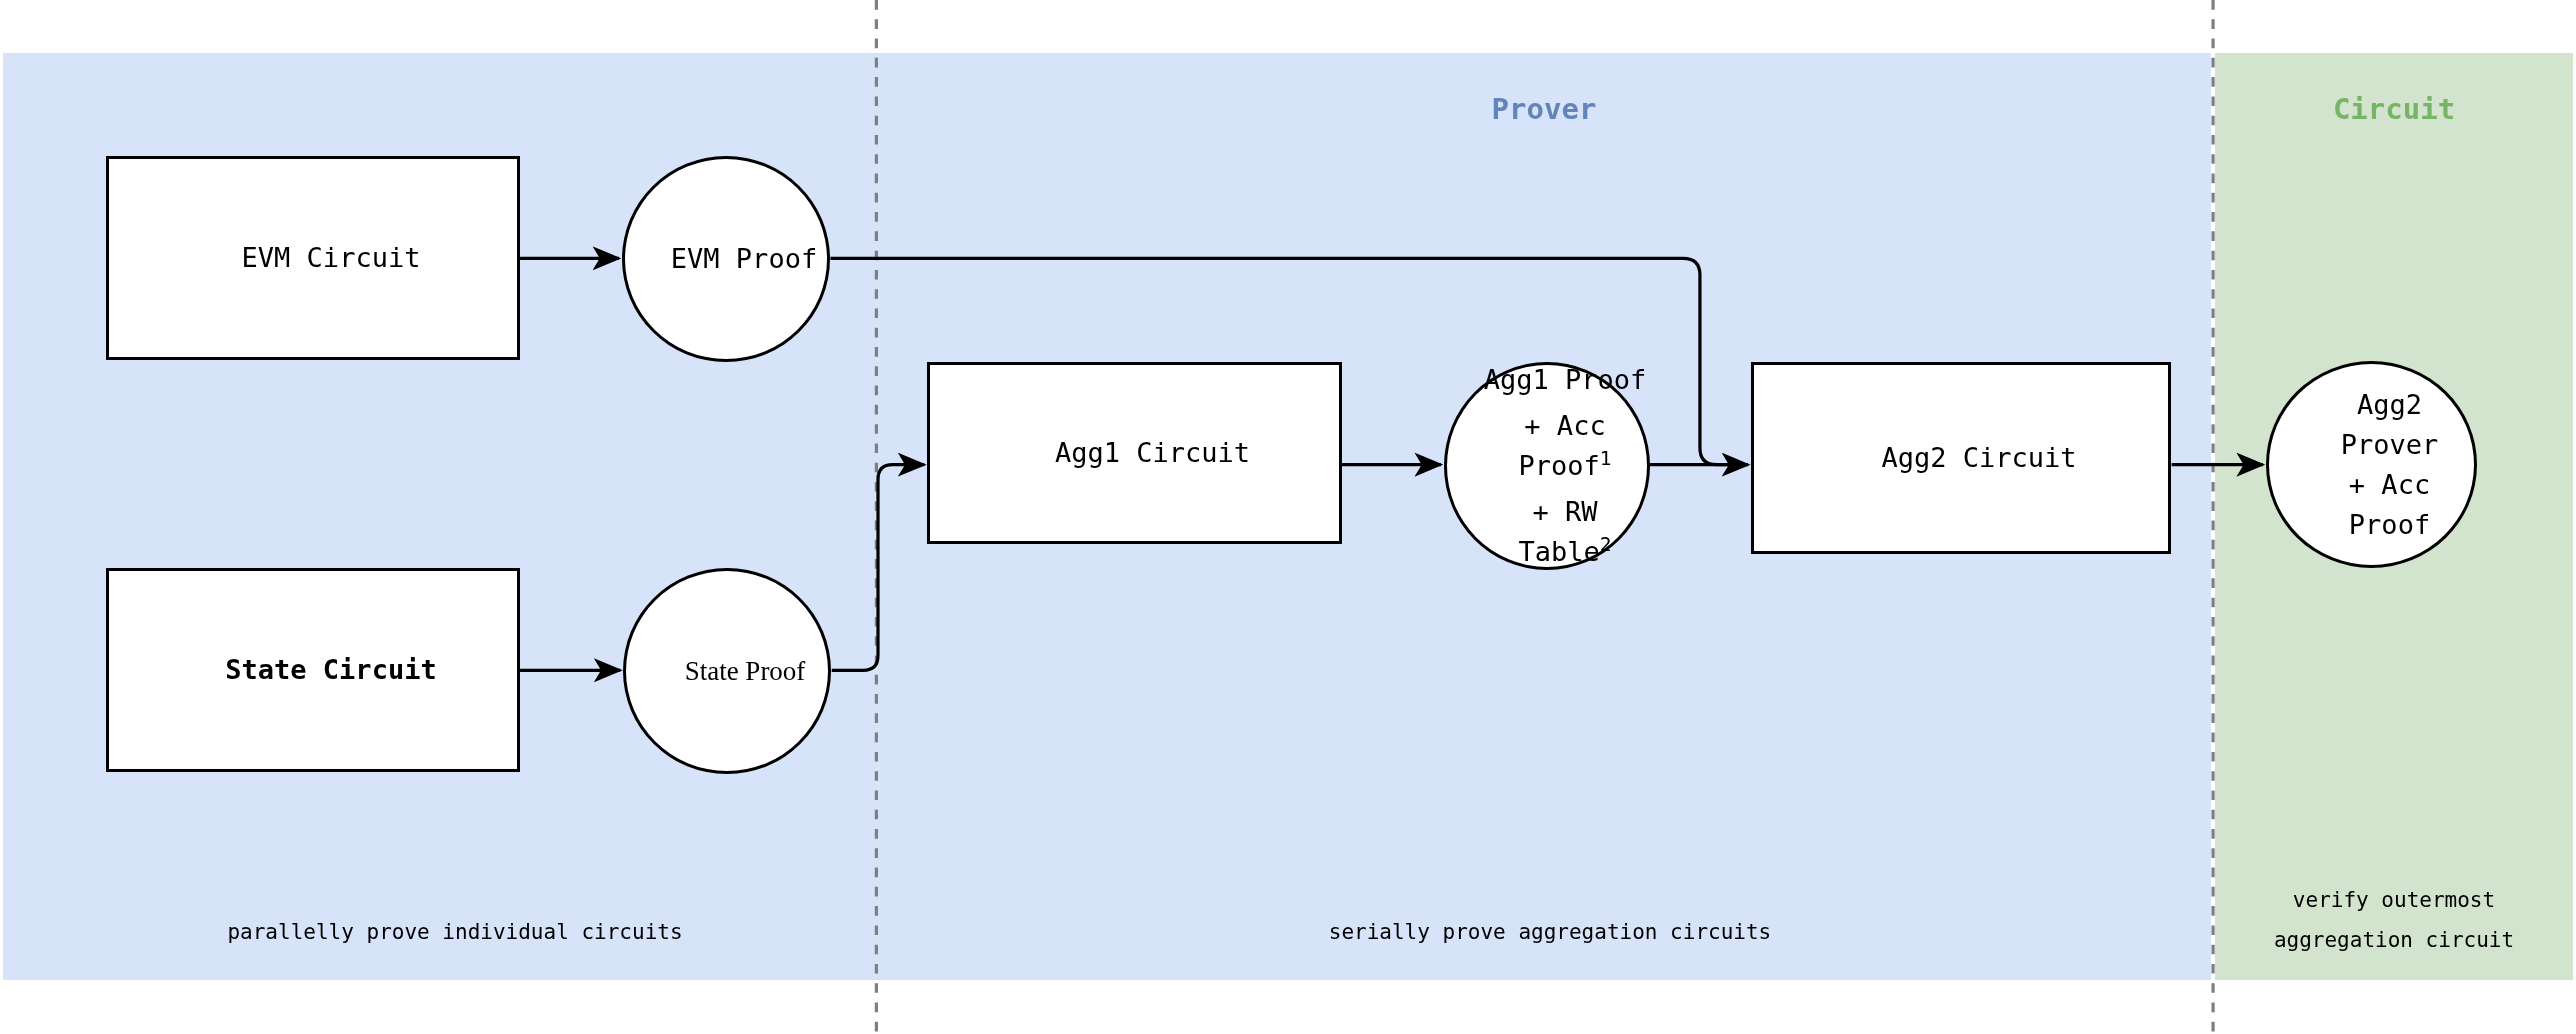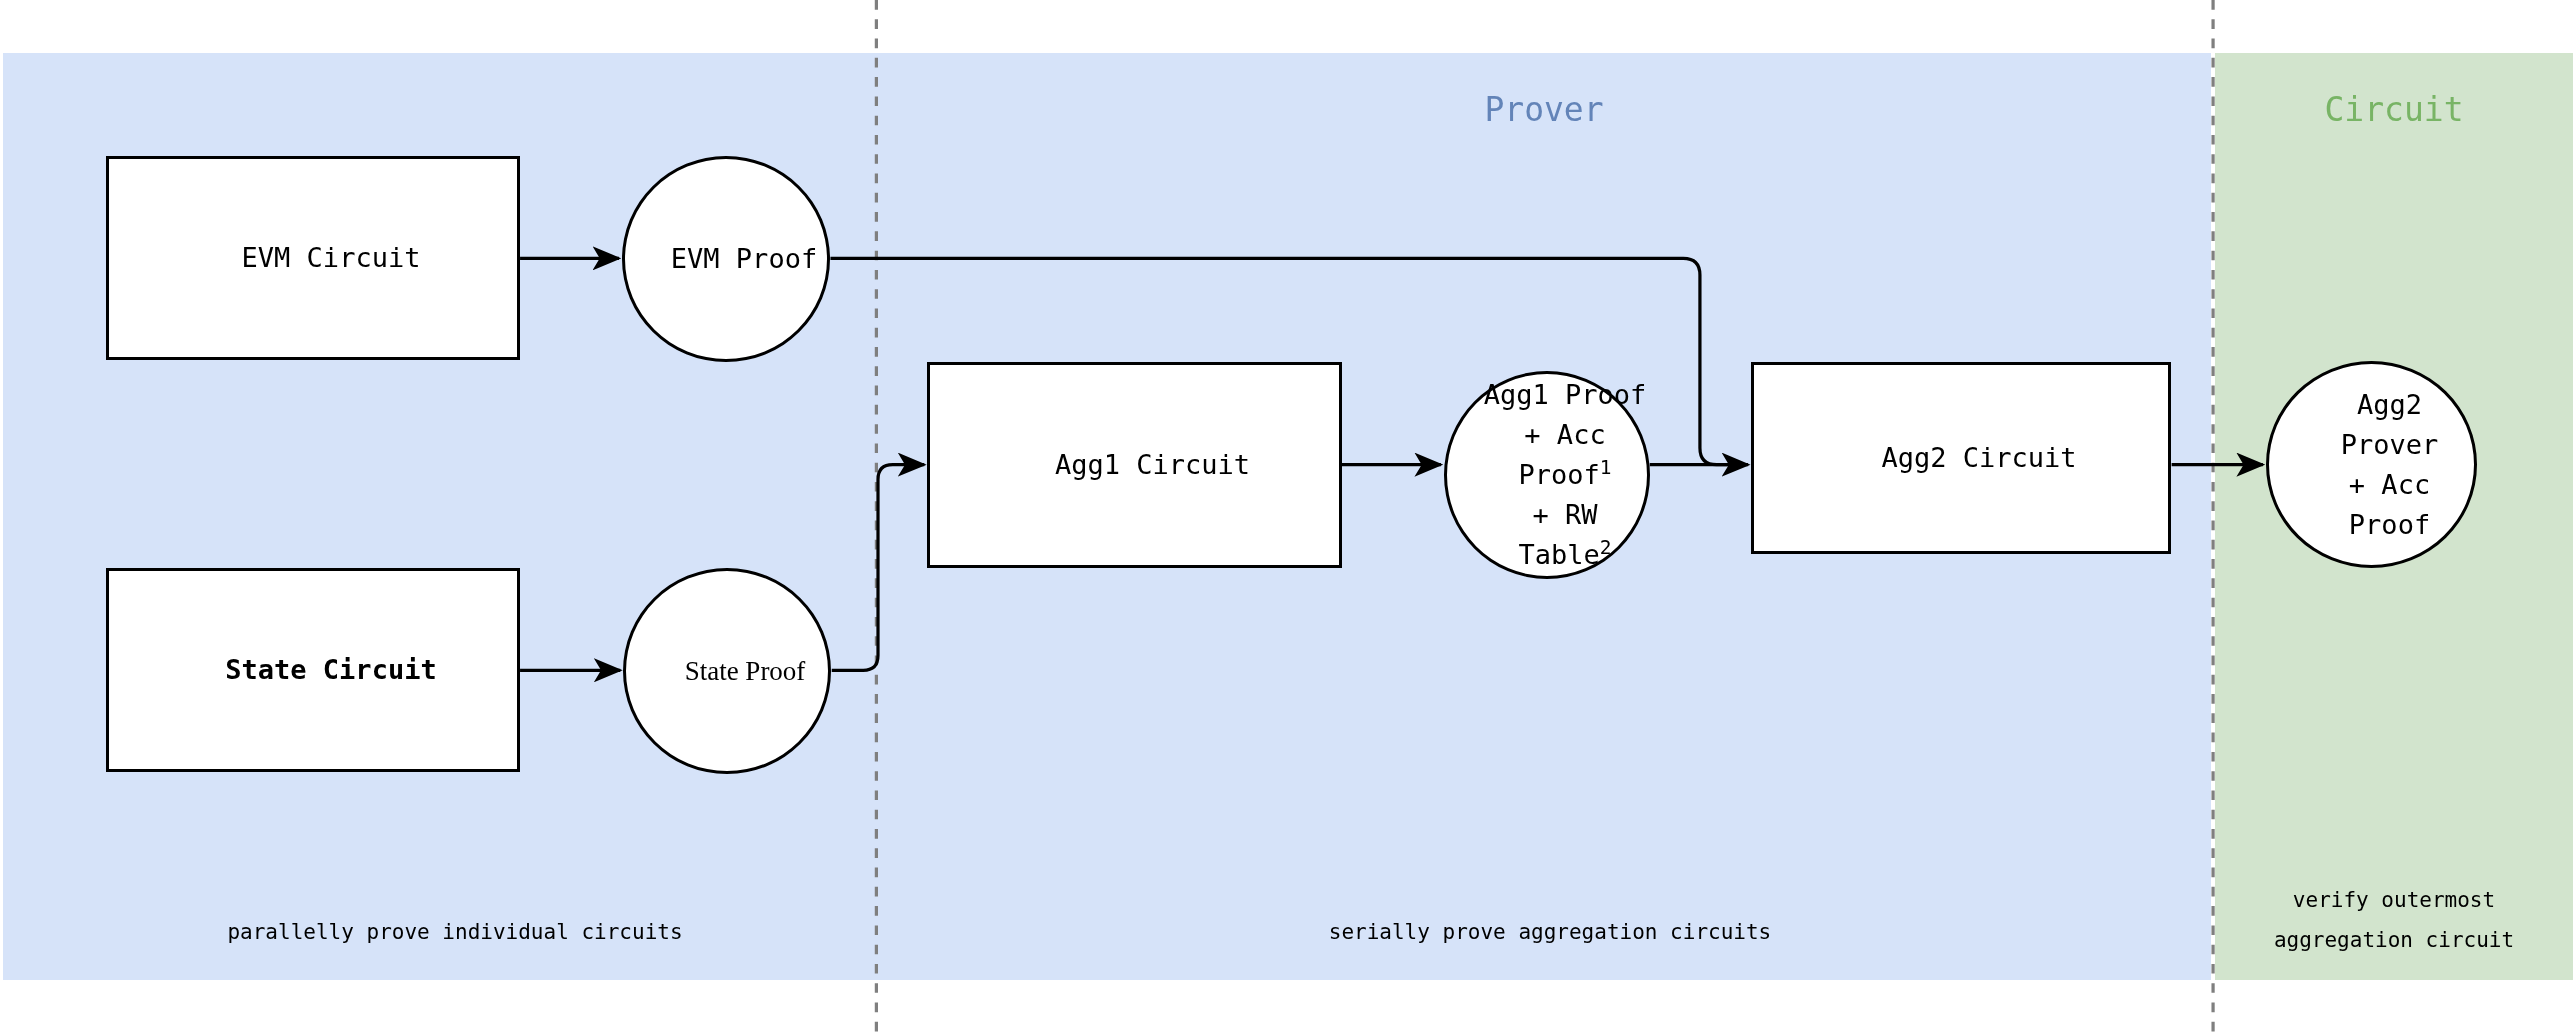--- a/index.html
+++ b/index.html
@@ -34,38 +34,38 @@
     text-align: center;
     font-size: 27px;
     line-height: 40px;
     z-index: 3;
     padding-left: 36px;
   }
   .node.ellipse { border-radius: 50%; border-width: 3.9px; }
 
   #node-evm-circuit   { left: 106px;  top: 156px; width: 414px; height: 204px; }
   #node-state-circuit { left: 106px;  top: 568px; width: 414px; height: 204px; font-weight: bold; }
-  #node-agg1-circuit  { left: 927px; top: 362px; width: 415px; height: 206px; }
+  #node-agg1-circuit  { left: 927px; top: 362px; width: 415px; height: 182px; }
   #node-agg2-circuit  { left: 1751px; top: 362px; width: 420px; height: 192px; }
 
   #node-evm-proof   { left: 622px;  top: 156px; width: 208px; height: 206px; }
   #node-state-proof { left: 623px;  top: 568px; width: 208px; height: 206px; font-family: Liberation Serif, serif; }
-  #node-agg1-proof  { left: 1444px; top: 371px; width: 206px; height: 208px; }
+  #node-agg1-proof  { left: 1444px; top: 362px; width: 206px; height: 208px; gap: 6px; }
   #node-agg2-proof  { left: 2266px; top: 361px; width: 211px; height: 207px; }
 
   .nline sup { font-size: 0.72em; line-height: 0; }
 
   .floating-label {
     position: absolute;
     transform: translate(-50%, -50%);
     white-space: nowrap;
     text-align: center;
     z-index: 4;
   }
-  .region-title { font-size: 33px; font-weight: normal; }
+  .region-title { font-size: 29px; font-weight: bold; }
   #prover-label   { left: 1544px; top: 109px; color: var(--prover-label,   #6384b8); }
   #verifier-label { left: 2394px; top: 109px; color: var(--verifier-label, #78b465); }
 
   .caption { font-size: 21px; line-height: 40px; }
   #caption-parallel { left: 455px;  top: 932px; }
   #caption-serial   { left: 1550px; top: 932px; }
   #caption-verify   { left: 2394px; top: 920px; }
 </style>
 </head>
 <body>

